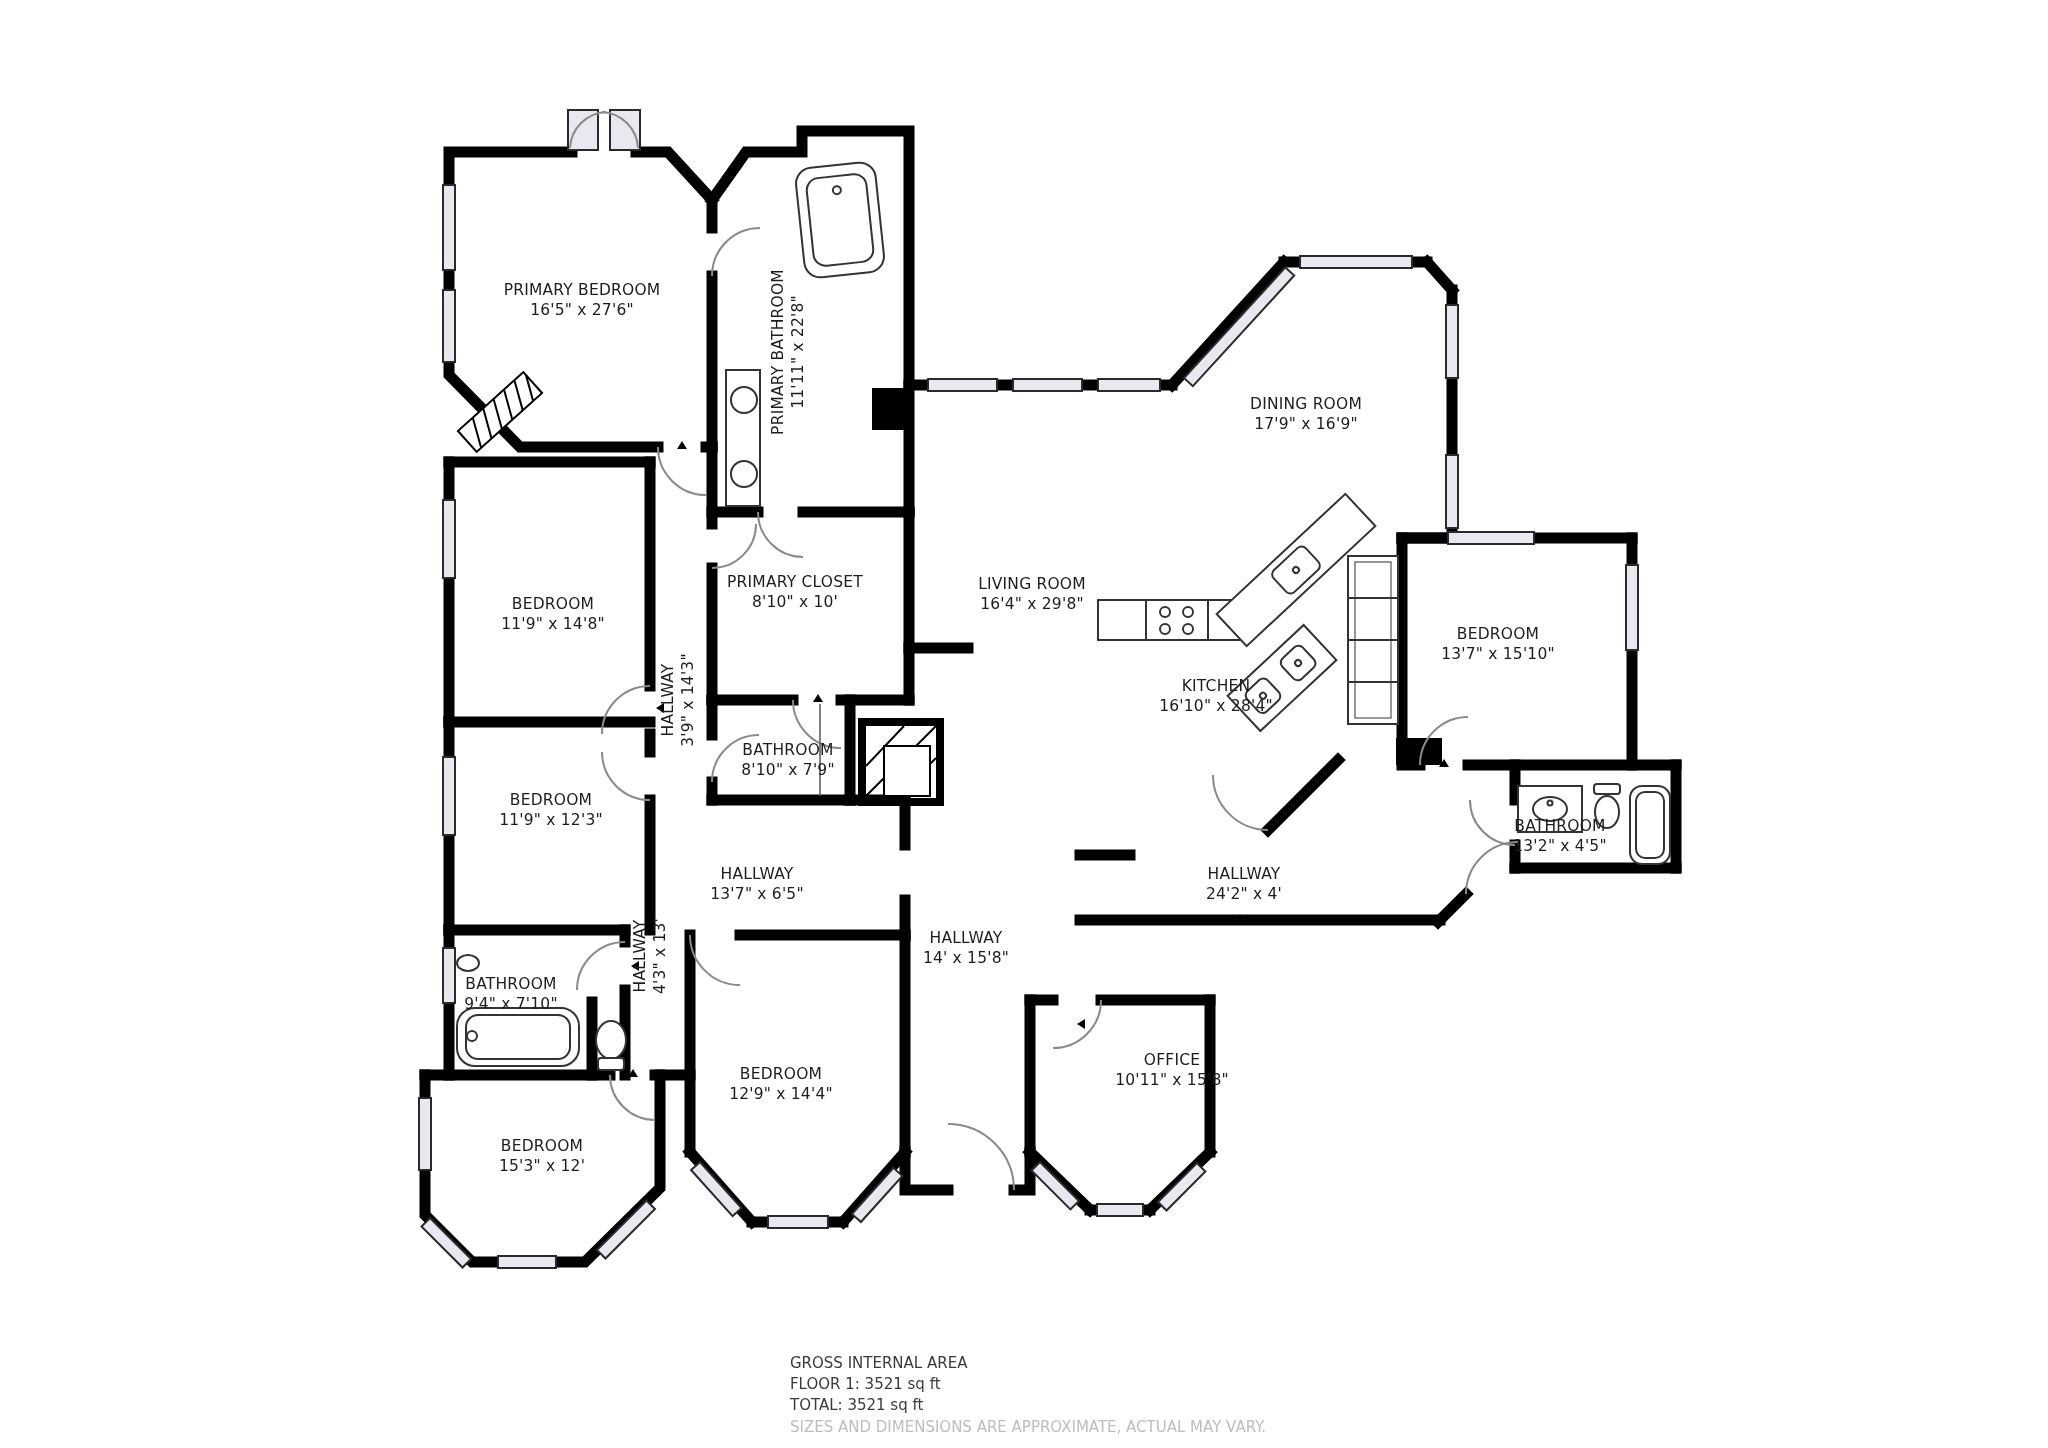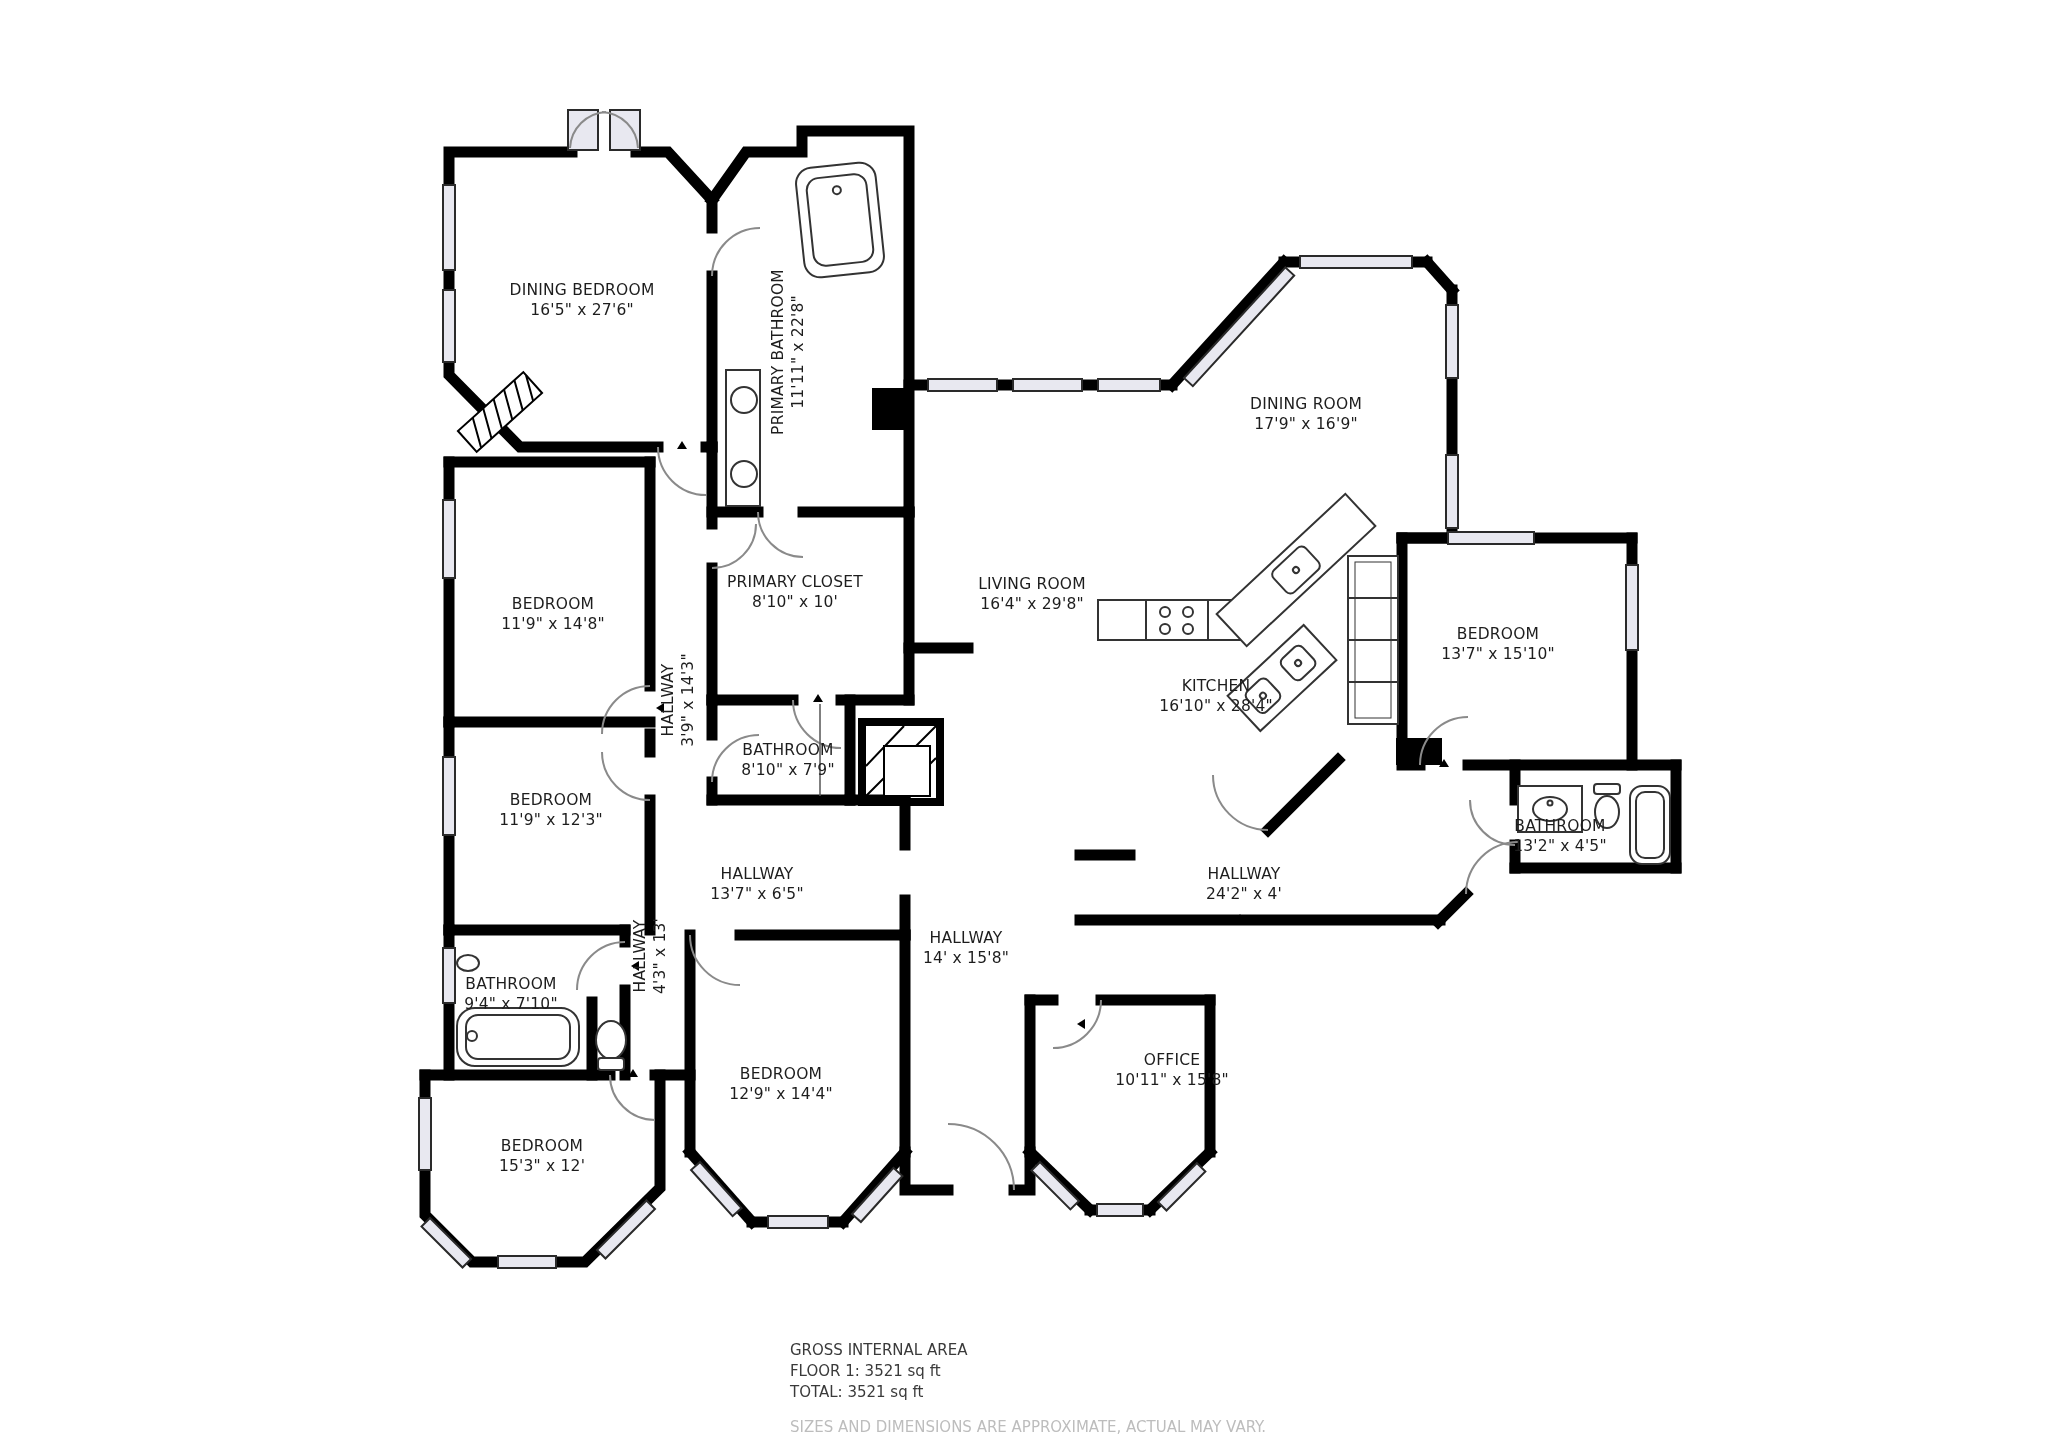--- a/index.html
+++ b/index.html
@@ -6,21 +6,21 @@
   #plan-canvas{position:relative;width:2048px;height:1448px;background:#fff;overflow:hidden;
     font-family:"DejaVu Sans","Liberation Sans",sans-serif;}
   #plan-svg{position:absolute;left:0;top:0;}
   .lbl{position:absolute;transform:translate(-50%,-50%);text-align:center;color:#1d1d1d;
        font-size:15.5px;line-height:1.3;white-space:nowrap;letter-spacing:.2px;}
   .lbl .nm{display:block;}
   .lbl .dm{display:block;}
   .lbl.rot{transform:translate(-50%,-50%) rotate(-90deg);}
   #footer{position:absolute;left:1028px;bottom:10px;transform:translateX(-50%);
           font-size:15px;color:#3a3a3a;line-height:1.42;white-space:nowrap;}
-  #footer .muted{color:#bdbdbd;margin-top:13px;}
+  #footer .muted{color:#bdbdbd;}
 </style>
 </head>
 <body>
 
 <div id="plan-canvas">
 
 <svg id="plan-svg" width="2048" height="1448" viewBox="0 0 2048 1448">
 
   <g stroke="#000" stroke-width="11" fill="none" stroke-linecap="square">
 
@@ -253,21 +253,21 @@
     <path d="M631,966 l8,5 l0,-10 z"></path>
     <path d="M633,1069 l5,8 l-10,0 z"></path>
     <path d="M1077,1024 l8,5 l0,-10 z"></path>
     <path d="M1444,759 l5,8 l-10,0 z"></path>
     <path d="M1240,914 l5,8 l-10,0 z"></path>
     <path d="M656,708 l8,5 l0,-10 z"></path>
   </g>
 </svg>
 
 <div class="lbl" style="left:582px;top:300px">
-  <span class="nm">DINING BEDROOM</span>
+  <span class="nm">PRIMARY BEDROOM</span>
   <span class="dm">16'5" x 27'6"</span>
 </div>
 <div class="lbl rot" style="left:788px;top:352px">
   <span class="nm">PRIMARY BATHROOM</span>
   <span class="dm">11'11" x 22'8"</span>
 </div>
 <div class="lbl" style="left:1306px;top:414px">
   <span class="nm">DINING ROOM</span>
   <span class="dm">17'9" x 16'9"</span>
 </div>

